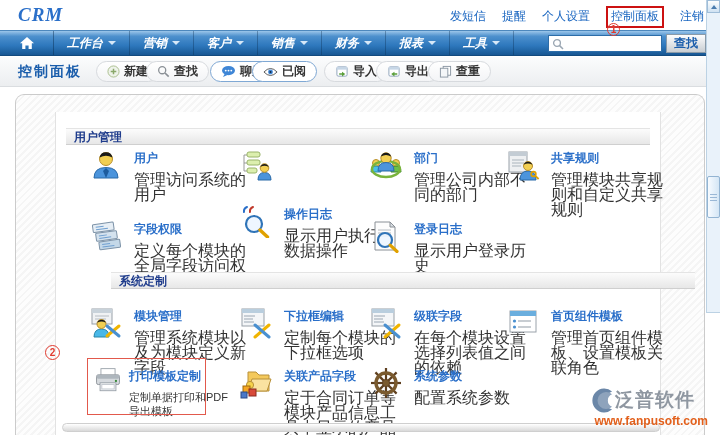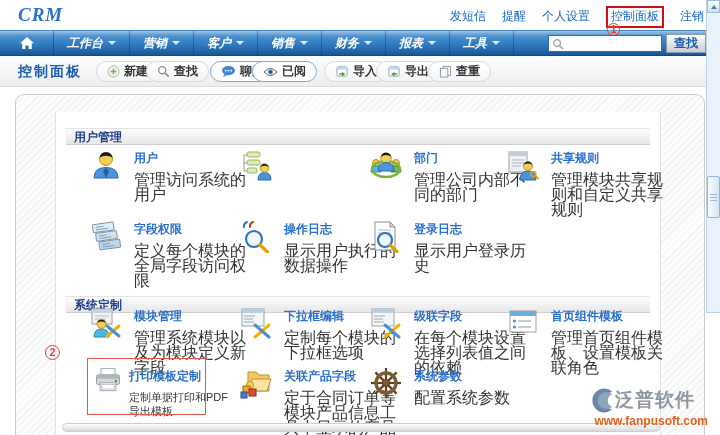--- a/index.html
+++ b/index.html
@@ -267,21 +267,21 @@
           <path d="M10 16 H18 M10 18.5 H22" stroke="#6f9fd0" fill="none"></path>
           <rect x="9" y="22" width="21" height="8" rx="1" fill="#c4d8e8" stroke="#7d93a8"></rect>
           <path d="M12 25 H20 M12 27.5 H24" stroke="#6f9fd0" fill="none"></path>
         </g>
       </svg></span>
     <span class="tx">
         <span class="t">字段权限</span>
     <span class="d">定义每个模块的全局字段访问权限</span>
       </span>
   </div>
-  <div class="card" style="left:183px;top:107px;">
+  <div class="card" style="left:183px;top:92px;">
     <span class="ic">
       <svg width="34" height="34" viewBox="0 0 34 34">
         <path d="M8 3 Q4.5 4.5 5 8" stroke="#2a6fc9" fill="none" stroke-width="2" stroke-linecap="round"></path>
         <path d="M14 3 Q10.5 4.5 11 8" stroke="#c0392b" fill="none" stroke-width="2" stroke-linecap="round"></path>
         <circle cx="15" cy="20" r="8" fill="#eef6ff" stroke="#2f74b8" stroke-width="2.2"></circle>
         <line x1="21" y1="26" x2="28.5" y2="33" stroke="#e0a100" stroke-width="3.4" stroke-linecap="round"></line>
       </svg></span>
     <span class="tx">
         <span class="t">操作日志</span>
     <span class="d">显示用户执行的数据操作</span>
@@ -295,21 +295,21 @@
         <path d="M9 11 H22 M9 14 H22 M9 17 H22" stroke="#b6bcc2" fill="none"></path>
         <circle cx="16" cy="21" r="7" fill="rgba(235,245,255,.85)" stroke="#2f74b8" stroke-width="2.2"></circle>
         <line x1="21.2" y1="26.2" x2="28" y2="32.5" stroke="#e0a100" stroke-width="3.2" stroke-linecap="round"></line>
       </svg></span>
     <span class="tx">
         <span class="t">登录日志</span>
     <span class="d">显示用户登录历史</span>
       </span>
   </div>
 
-  <div class="sec-hdr" style="top:184px;">系统定制</div>
+  <div class="sec-hdr" style="top:160px;margin-left:45px;">系统定制</div>
 
   <div class="card" style="left:33px;top:194px;">
     <span class="ic">
       <svg width="34" height="34" viewBox="0 0 34 34">
         <rect x="3" y="3" width="20" height="15" fill="#f0f2f4" stroke="#98a0a8"></rect>
         <rect x="3" y="3" width="20" height="4" fill="#c8d2da"></rect>
         <path d="M6 10 H20 M6 13 H17" stroke="#b6bcc2" fill="none"></path>
         <path d="M5 31 Q5 23 12.5 23 Q20 23 20 31 Z" fill="#49b8e8" stroke="#2b86a8"></path>
         <circle cx="12.5" cy="18" r="4.5" fill="#f2cf52" stroke="#b98f2a"></circle>
         <path d="M8.2 16.8 A4.5 4.5 0 0 1 16.8 16.8 Q12.5 14.2 8.2 16.8 Z" fill="#1a1a1a"></path>

